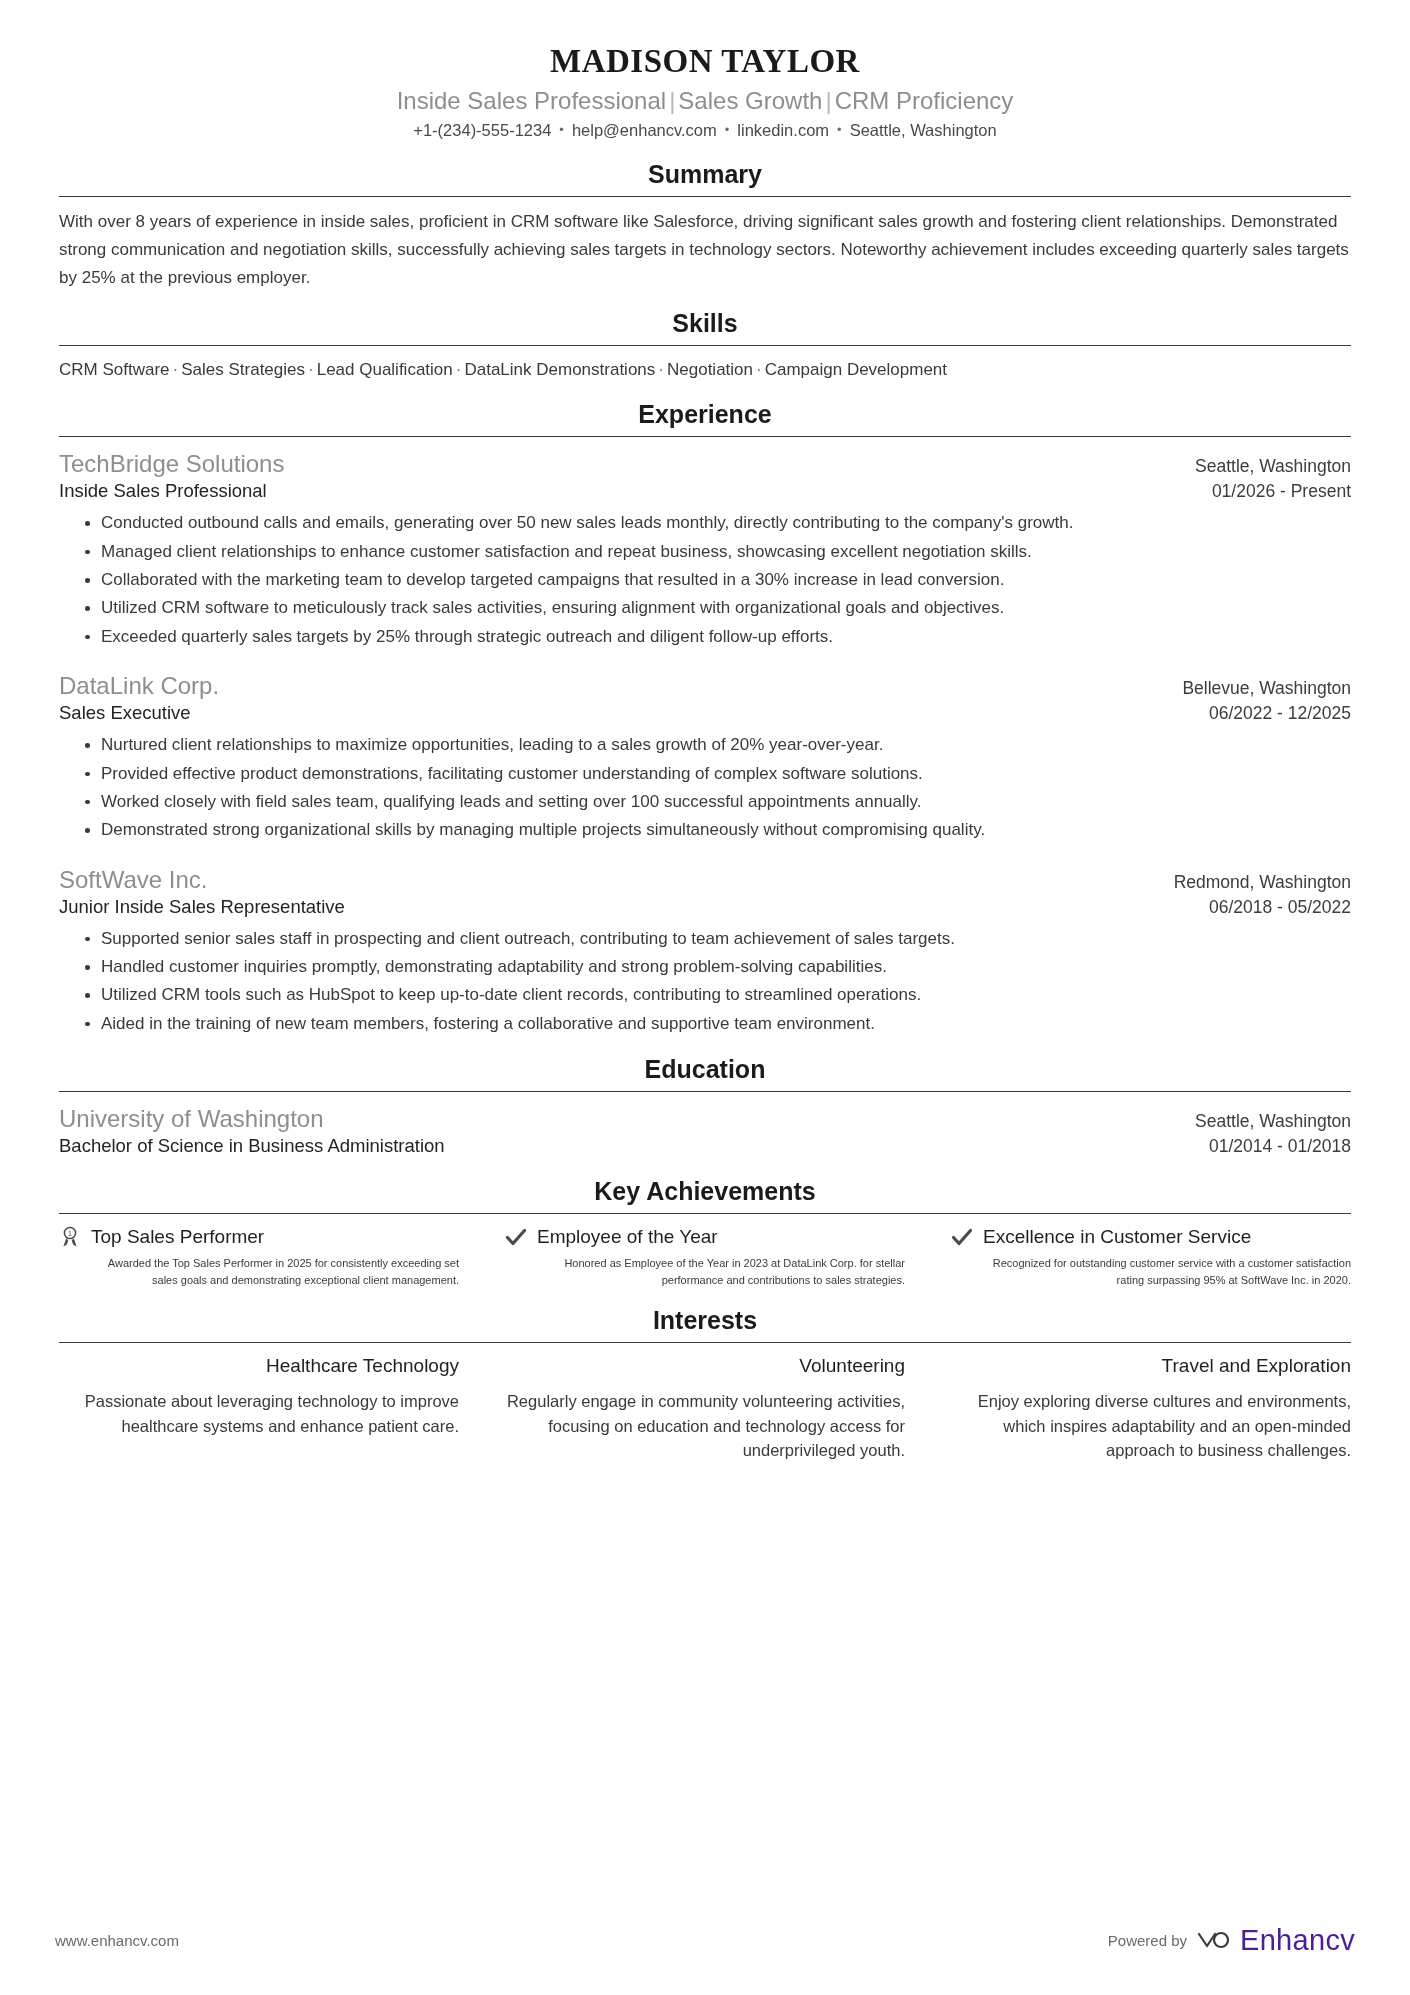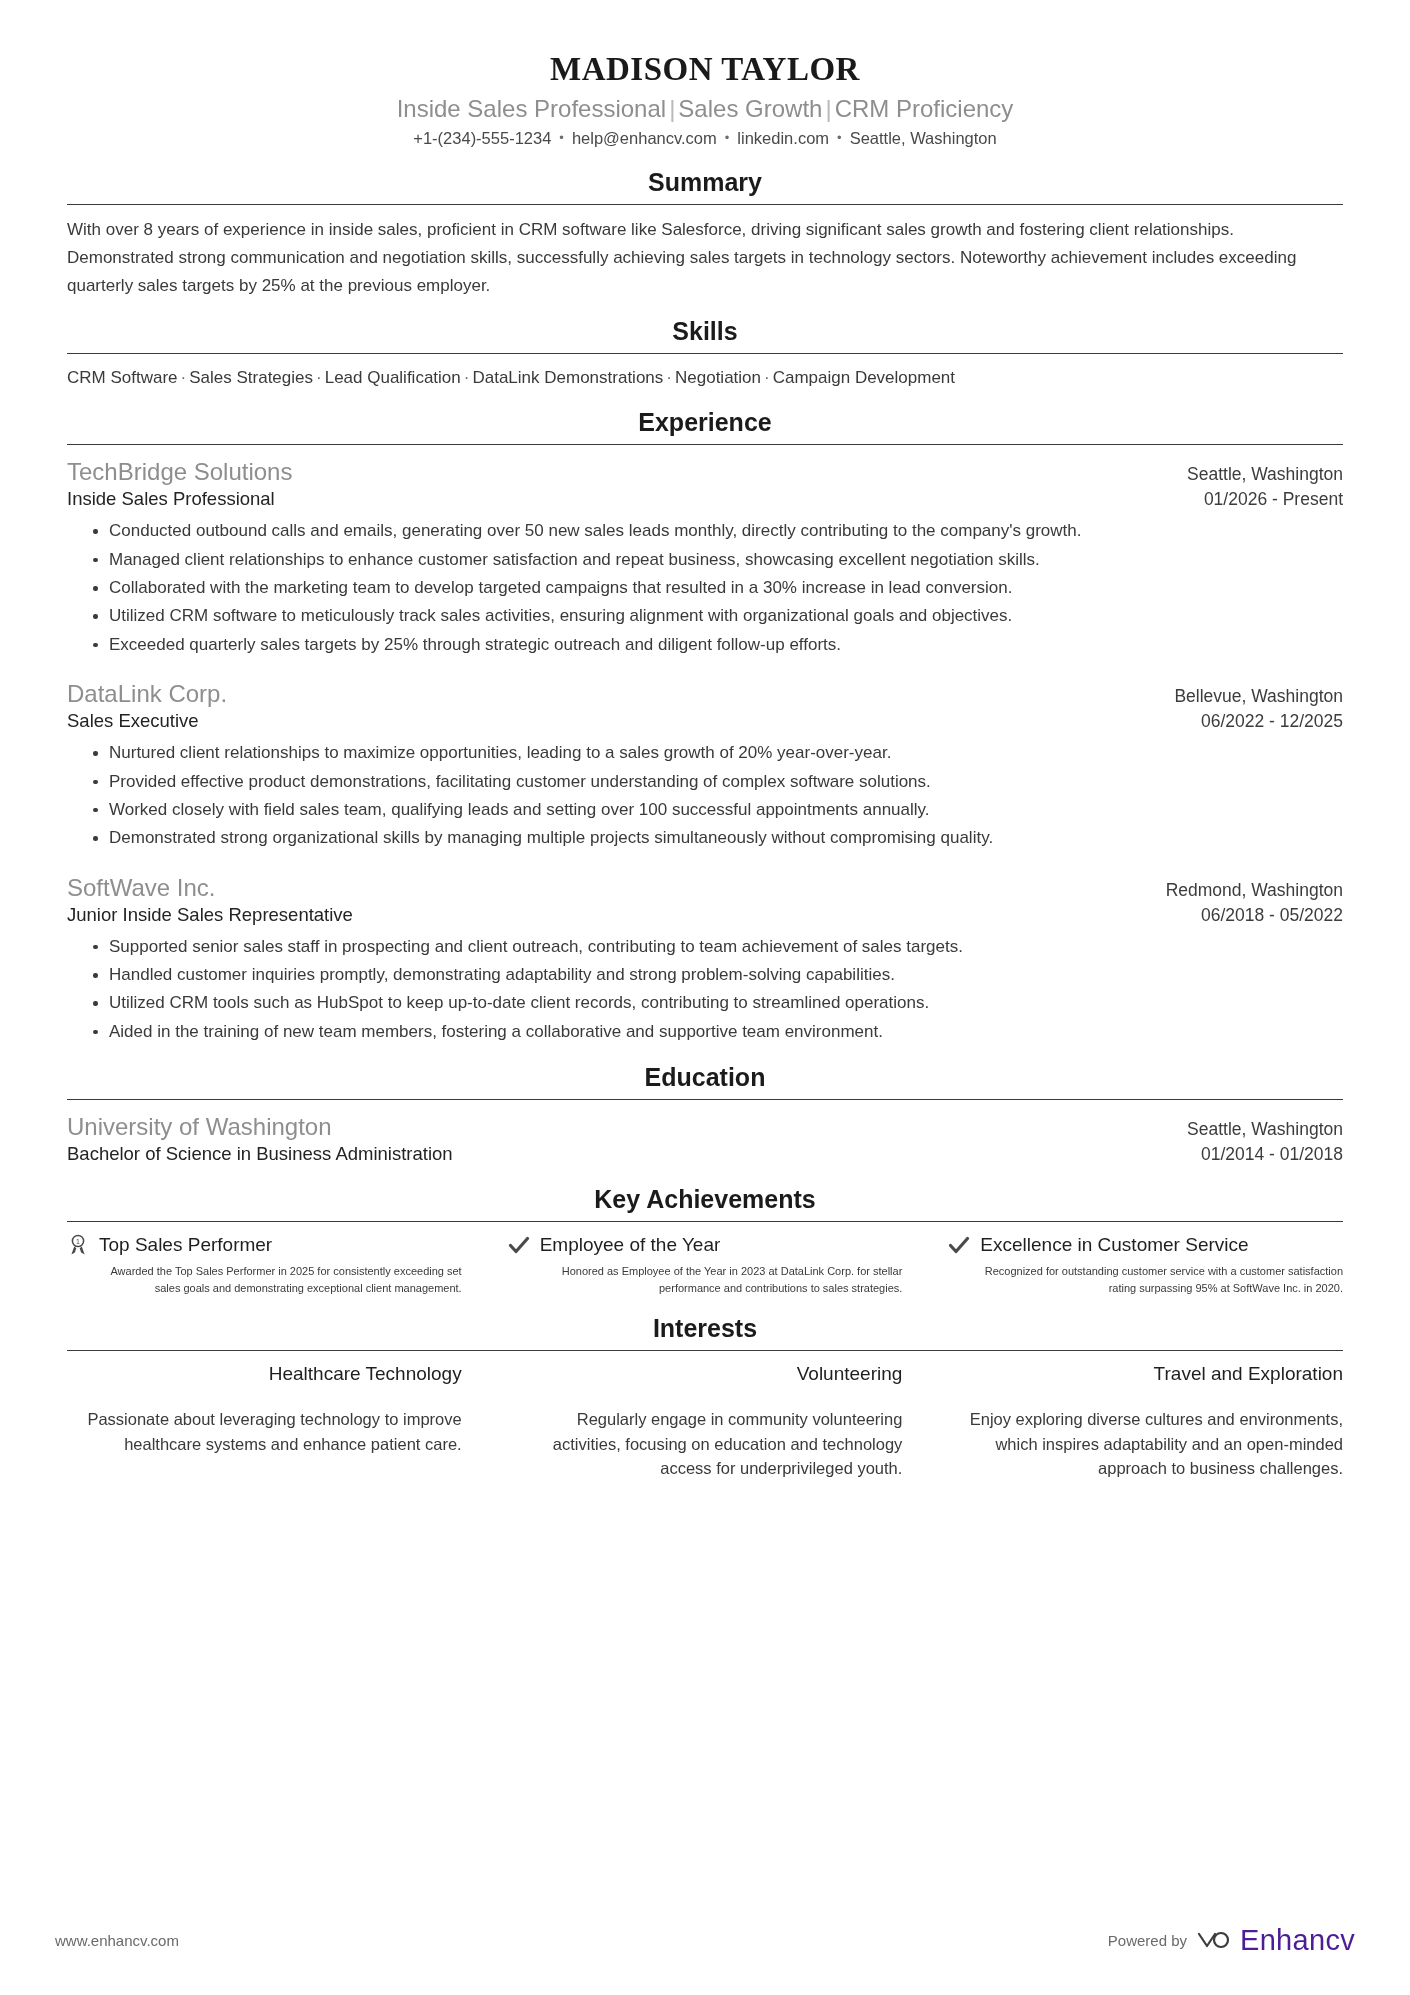--- a/index.html
+++ b/index.html
@@ -11,21 +11,21 @@
     width: 1410px;
     height: 1995px;
     font-family: "Liberation Sans", sans-serif;
     color: #2e2e2e;
     position: relative;
     overflow: hidden;
   }
   .page {
     width: 1410px;
     height: 1995px;
-    padding: 12px;
+    padding: 4px;
     box-sizing: border-box;
     position: relative;
     background: #fff;
   }
   .inner {
     padding: 38px 55px 0 55px;
     box-sizing: border-box;
   }
 
   
@@ -196,21 +196,21 @@
   .ach-body {
     font-size: 11px;
     line-height: 1.5;
     color: #3a3a3a;
     padding-left: 32px;
   }
   .int-title {
     font-size: 19px;
     color: #1f1f1f;
     line-height: 1.3;
-    margin-bottom: 20px;
+    margin-bottom: 10px;
   }
   .int-body {
     font-size: 16.5px;
     line-height: 1.5;
     color: #3a3a3a;
   }
 
   
   .footer {
     position: absolute;

